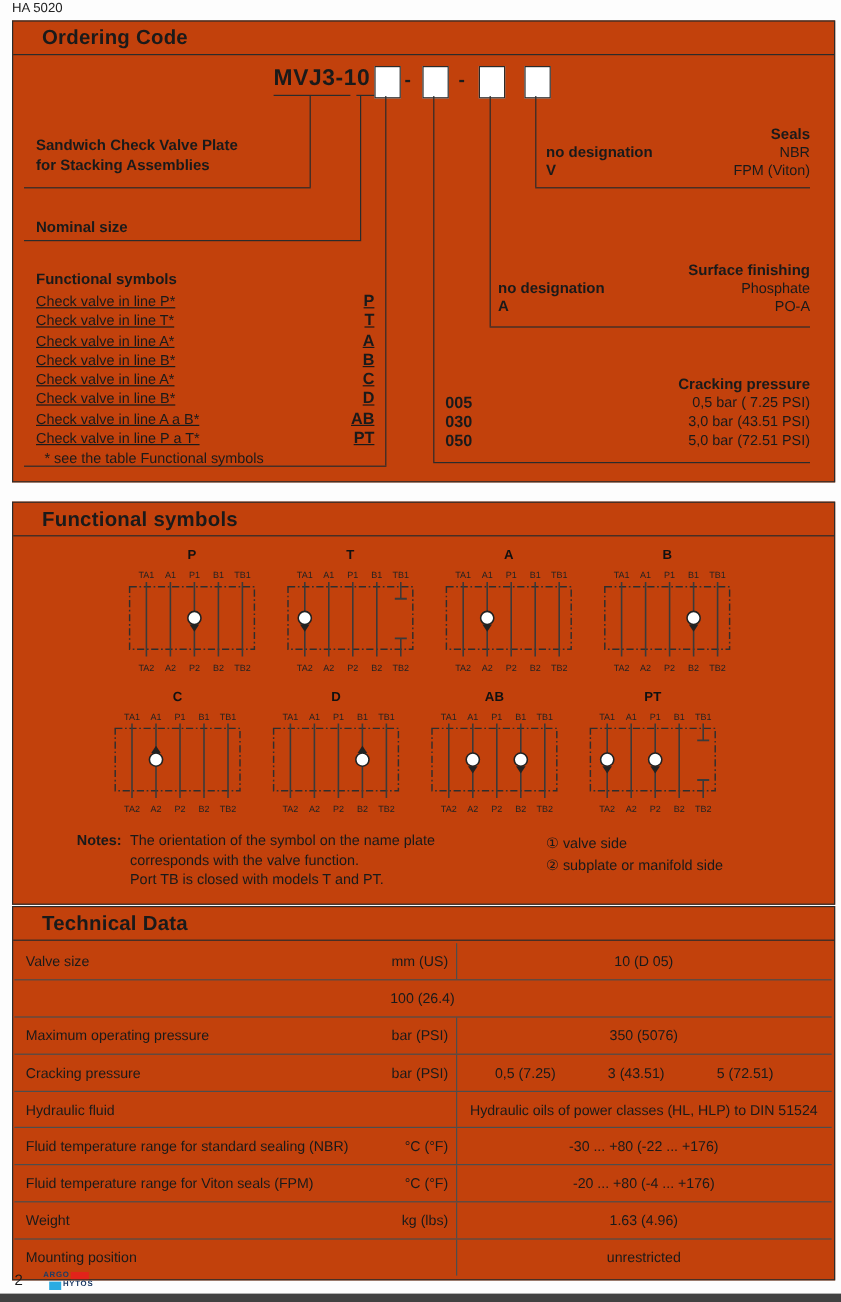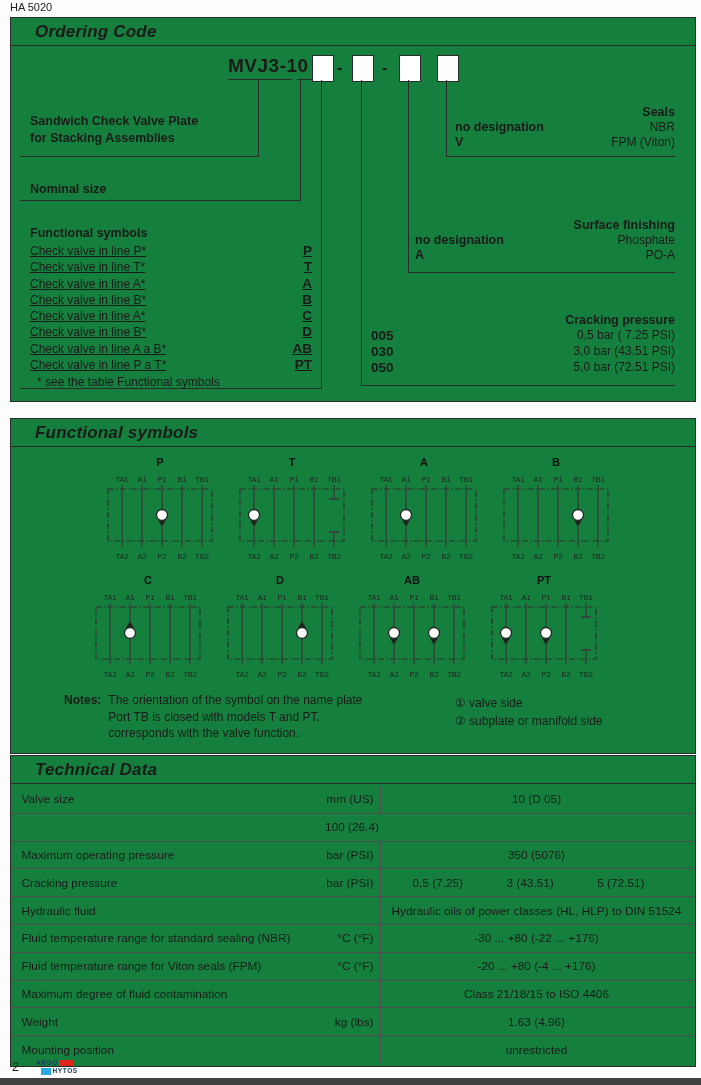--- a/index.html
+++ b/index.html
@@ -1,20 +1,20 @@
 <!DOCTYPE html>
 <html><head>
 <meta charset="utf-8">
 <style>
   html,body{margin:0;padding:0;}
   body{width:701px;height:1085px;background:#fff;font-family:"Liberation Sans",sans-serif;color:#1a1a1a;}
   .page{position:relative;width:701px;height:1085px;background:#fdfdfd;overflow:hidden;}
   .layer{position:absolute;left:0;top:0;width:100%;height:100%;}
   .doc-code{position:absolute;left:10px;top:1px;font-size:11px;color:#222;}
-  .box{position:absolute;left:10px;width:684px;border:1.5px solid #2b2b2b;background:#15803d;font-style:italic;}
+  .box{position:absolute;left:10px;width:684px;border:1.5px solid #2b2b2b;background:#c2410c;}
   .box-ordering{top:17px;height:383px;}
   .box-symbols{top:418px;height:334px;}
   .box-tech{top:755px;height:310px;}
   .sec-header{font-size:17px;font-weight:bold;letter-spacing:.2px;padding:4px 0 3px 24px;border-bottom:1.5px solid #2b2b2b;}
   .vline{position:absolute;width:1.3px;background:#2b2b2b;}
   .hline{position:absolute;height:1.3px;background:#2b2b2b;}
   .codebox{position:absolute;width:20px;height:25px;border:1.4px solid #2b2b2b;background:#fff;}
   .model{position:absolute;left:228px;top:55px;font-size:19px;font-weight:bold;letter-spacing:.5px;}
   .dashsep{position:absolute;font-size:16px;font-weight:bold;top:59px;}
   .blk-product{position:absolute;left:30px;top:113px;font-size:12.5px;font-weight:bold;line-height:17px;}
@@ -363,22 +363,22 @@
             <circle cx="22" cy="63" r="5.5" fill="#fff" stroke="#222" stroke-width="1.3"></circle>
             <polygon points="18,68.5 26,68.5 22,74.5" fill="#222"></polygon>
             <circle cx="62" cy="63" r="5.5" fill="#fff" stroke="#222" stroke-width="1.3"></circle>
             <polygon points="58,68.5 66,68.5 62,74.5" fill="#222"></polygon>
           </svg></div>
     </div>
     <div class="notes">
       <div class="notes-label">Notes:</div>
       <div>
         <div>The orientation of the symbol on the name plate</div>
+        <div>corresponds with the valve function.</div>
         <div>Port TB is closed with models T and PT.</div>
-        <div>corresponds with the valve function.</div>
       </div>
     </div>
     <div class="legend">
       <div>① valve side</div>
       <div>② subplate or manifold side</div>
     </div>
   </div>
 
   <div class="ttable">
     <div class="trow">
@@ -425,27 +425,20 @@
     </div>
     <div class="trow">
       <div class="tleft">
           <span>Fluid temperature range for Viton seals (FPM)</span>
           <span class="tunit">°C (°F)</span>
         </div>
       <div class="tval">-20 ... +80 (-4 ... +176)</div>
     </div>
     <div class="trow">
       <div class="tleft">
-          <span>Maximum degree of fluid contamination</span>
-          <span class="tunit"></span>
-        </div>
-      <div class="tval">Class 21/18/15 to ISO 4406</div>
-    </div>
-    <div class="trow">
-      <div class="tleft">
           <span>Weight</span>
           <span class="tunit">kg (lbs)</span>
         </div>
       <div class="tval">1.63 (4.96)</div>
     </div>
     <div class="trow">
       <div class="tleft">
           <span>Mounting position</span>
           <span class="tunit"></span>
         </div>

